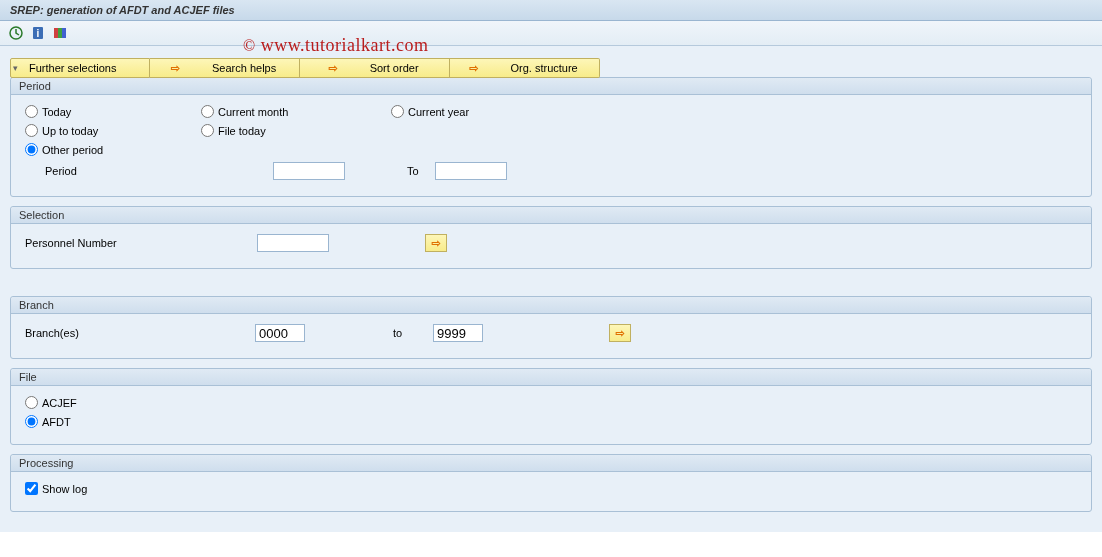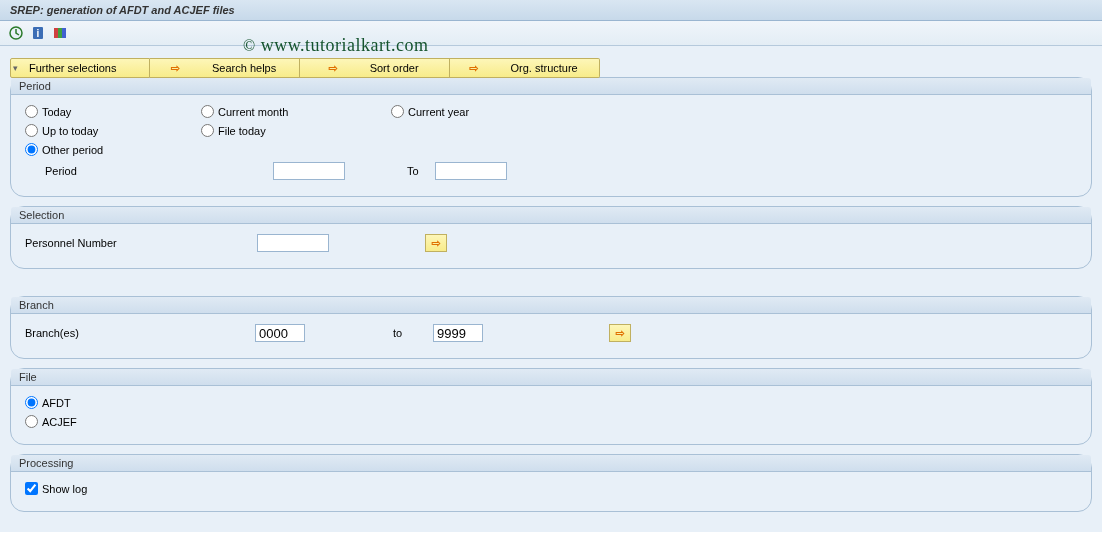--- a/index.html
+++ b/index.html
@@ -29,21 +29,21 @@
       gap: 6px;
       align-items: center;
     }
     .tb-icon {
       width: 16px; height: 16px; display: inline-block;
     }
     .watermark {
       position: absolute;
       top: 35px;
       left: 243px;
-      color: #14532d;
+      color: #b91c1c;
       font-size: 18px;
       font-family: Georgia, serif;
       pointer-events: none;
       z-index: 100;
       letter-spacing: 0.5px;
     }
     .watermark .copy { font-size: 16px; }
     .content {
       padding: 12px 10px 10px 10px;
       background: #e8f0f8;
@@ -71,21 +71,21 @@
     .arrow-ico {
       color: #e07000;
       font-weight: bold;
       margin-right: 32px;
       margin-left: 2px;
       display:inline-block;
     }
     .btn-drop { position:absolute; left:2px; color:#666; font-size:9px;}
     .group-box {
       border: 1px solid #a9c0d6;
-      border-radius: 14px;
+      border-radius: 3px;
       margin-top: -1px;
       background: #e8f0f8;
       margin-bottom: 10px;
     }
     .group-header {
       background: linear-gradient(#e0eaf4, #cfdeed);
       border-bottom: 1px solid #a9c0d6;
       padding: 2px 8px;
       font-size: 11px;
       color: #333;
@@ -261,28 +261,28 @@
         <span class="sel-btn">⇨</span>
       </div>
     </div>
   </div>
 
   <div class="group-box">
     <div class="group-header">File</div>
     <div class="group-body">
       <div class="row">
           <label class="radio">
+            <input type="radio" name="file" style="">
+            <span>ACJEF</span>
+          </label>
+        </div>
+      <div class="row">
+          <label class="radio">
             <input type="radio" name="file" checked="" style="">
             <span>AFDT</span>
-          </label>
-        </div>
-      <div class="row">
-          <label class="radio">
-            <input type="radio" name="file" style="">
-            <span>ACJEF</span>
           </label>
         </div>
     </div>
   </div>
 
   <div class="group-box">
     <div class="group-header">Processing</div>
     <div class="group-body">
       <div class="row">
           <label class="check">

